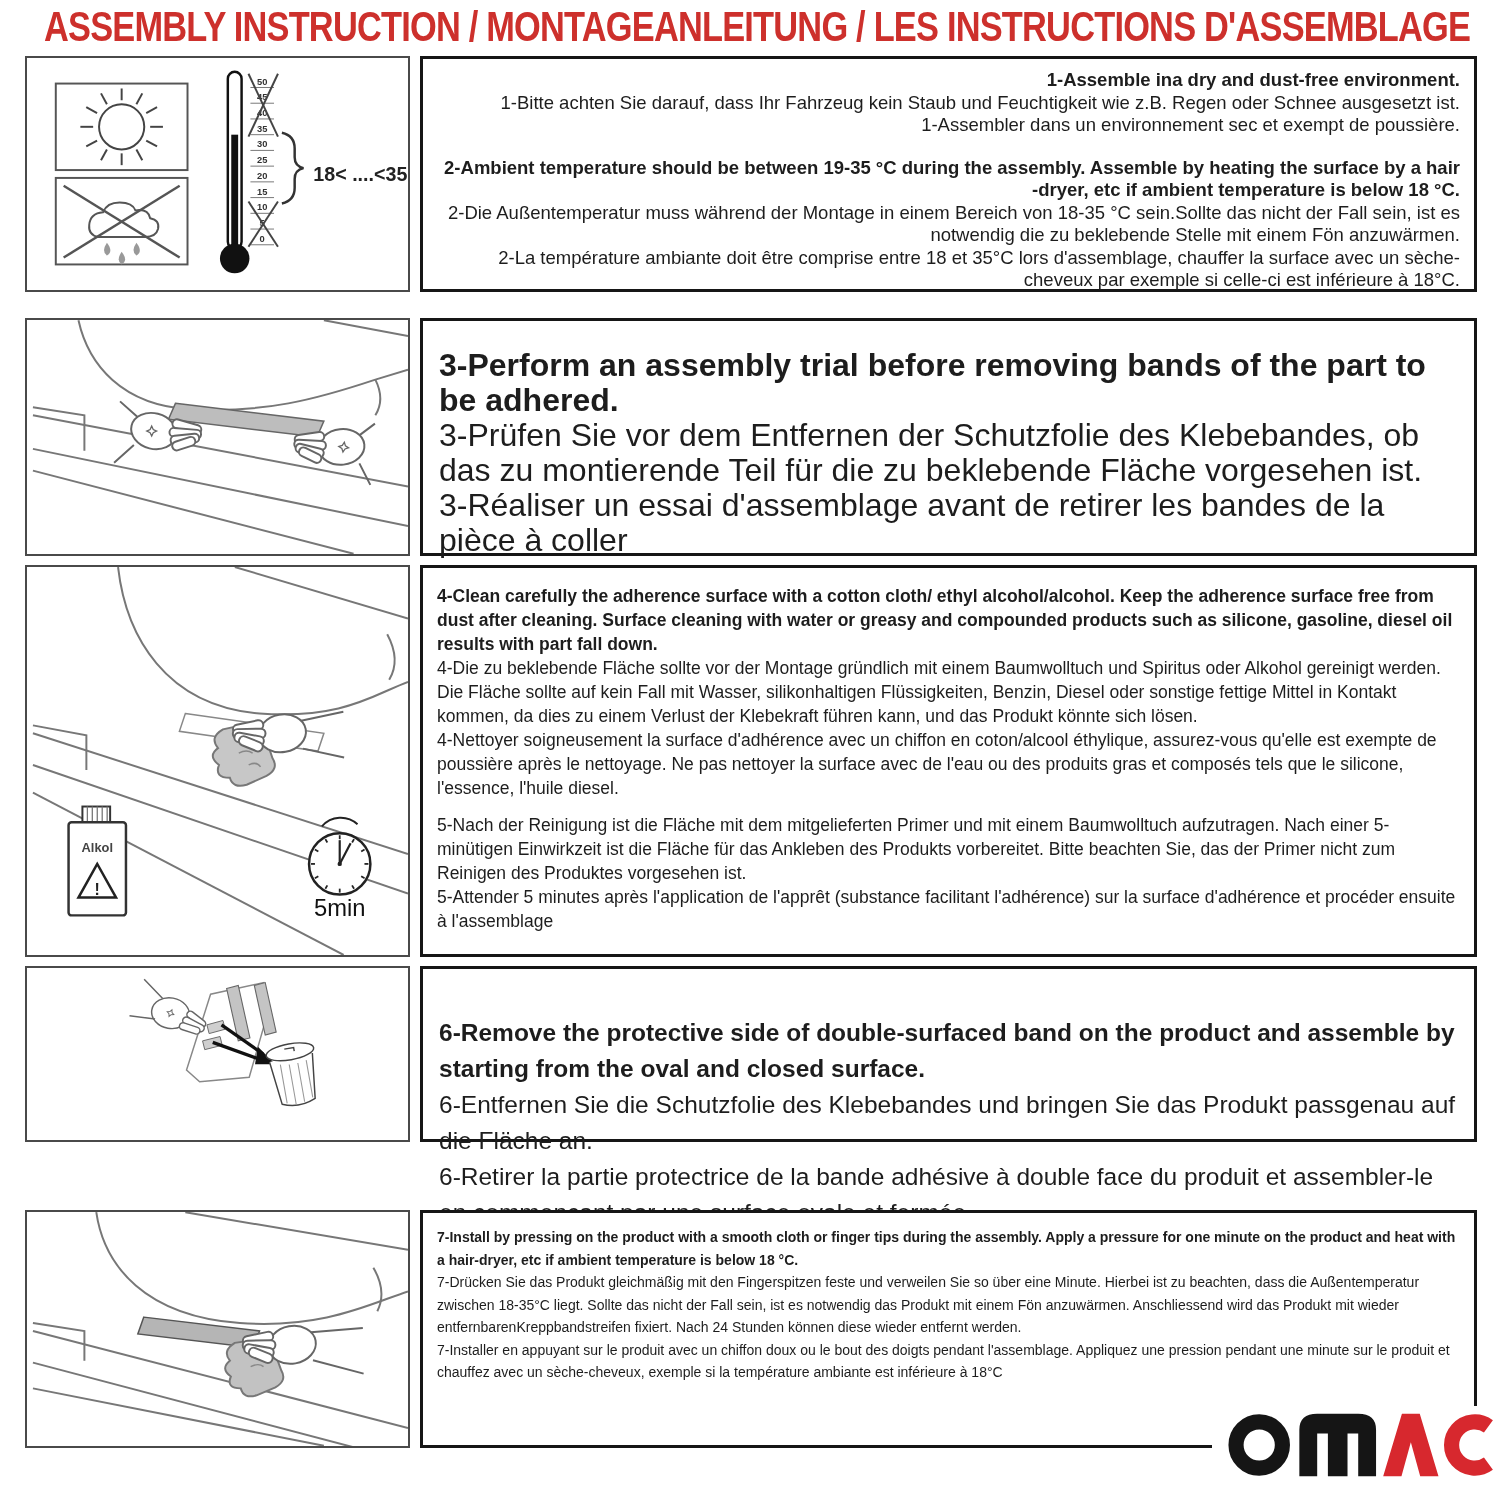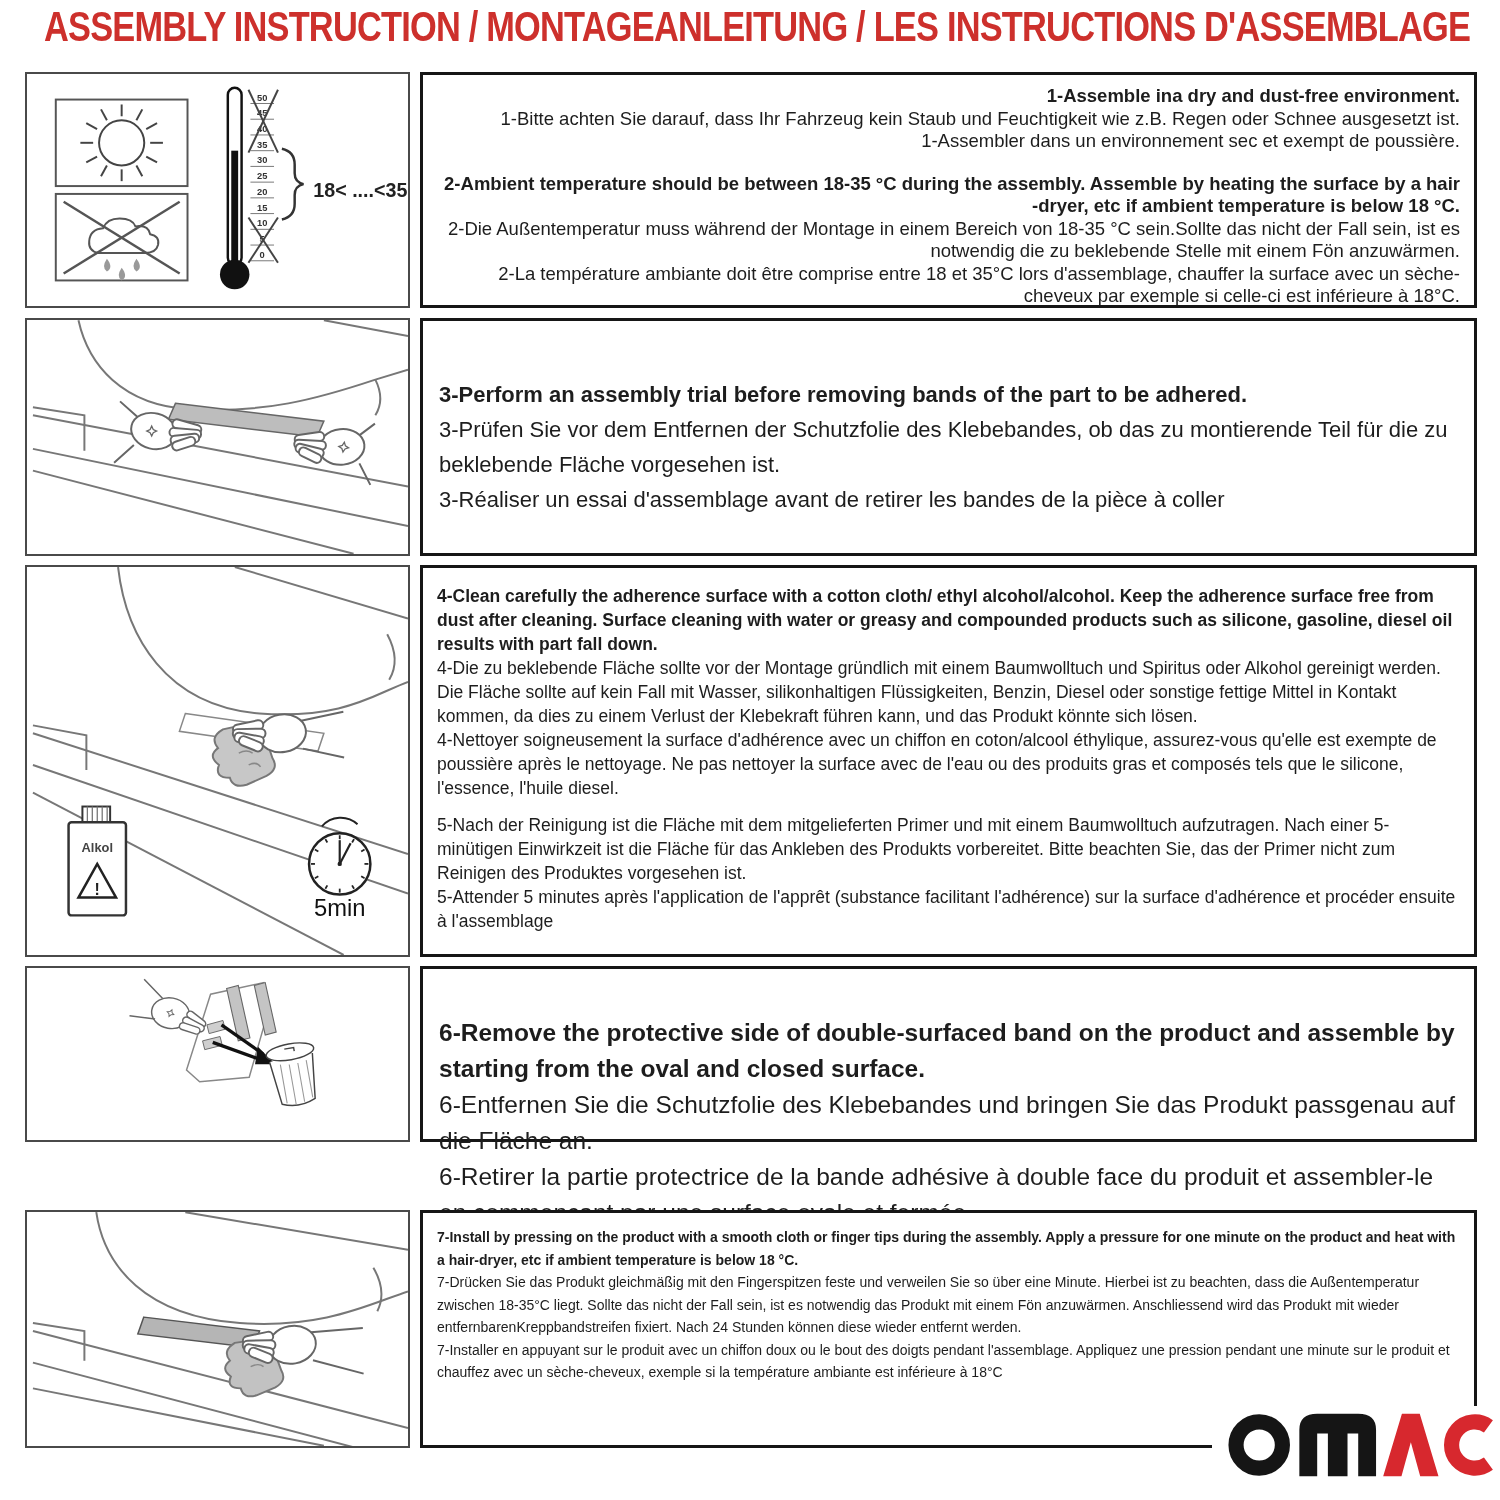--- a/index.html
+++ b/index.html
@@ -16,30 +16,30 @@
     transform:scaleX(.80);transform-origin:left center;
   }
   .figbox{
     position:absolute;left:25px;width:385px;box-sizing:border-box;
     border:2px solid #4a4a4a;background:#fff;
   }
   .textbox{
     position:absolute;left:420px;width:1057px;box-sizing:border-box;
     border:3px solid #161616;background:#fff;padding:10px 14px;
   }
-  .f1,.t1{top:72px;height:236px;}
+  .f1,.t1{top:56px;height:236px;}
   .f2,.t2{top:318px;height:238px;}
   .f3,.t3{top:565px;height:392px;}
   .f4,.t4{top:966px;height:176px;}
   .f5,.t5{top:1210px;height:238px;}
   .para{margin:0;}
   .para.bold{font-weight:bold;}
   .t1{font-size:18.5px;line-height:22.5px;padding-top:10px;text-align:right;}
   .t1 .spacer{height:20px;}
-  .t2{font-size:22px;line-height:35px;padding-top:56px;padding-left:16px;padding-right:8px;}
+  .t2{font-size:32px;line-height:35px;padding-top:27px;padding-left:16px;padding-right:8px;}
   .t3{font-size:17.5px;line-height:24px;padding-top:16px;}
   .t3 .spacer{height:13px;}
   .t4{font-size:24.5px;line-height:36px;padding-top:46px;padding-left:16px;padding-right:8px;}
   .t5{font-size:14px;line-height:22.5px;padding-top:13px;}
   .figbox svg{display:block;width:100%;height:100%;}
   .logo{
     position:absolute;left:1212px;top:1406px;background:#fff;
     padding:6px 0 8px 16px;
   }
   .logo svg{display:block;height:66px;}
@@ -118,21 +118,21 @@
     </g>
     <path d="M258,76 q13,3 13,16 v9 q0,9 9,11 q-9,2 -9,11 v9 q0,13 -13,16" fill="none" stroke="#333" stroke-width="2.5"></path>
     <text x="290" y="125" font-size="20" font-weight="bold" fill="#222">18&lt; ....&lt;35 C</text>
   </svg>
 </div>
 <div class="textbox t1">
     <p class="para bold">1-Assemble ina dry and dust-free environment.</p>
     <p class="para">1-Bitte achten Sie darauf, dass Ihr Fahrzeug kein Staub und Feuchtigkeit wie z.B. Regen oder Schnee ausgesetzt ist.</p>
     <p class="para">1-Assembler dans un environnement sec et exempt de poussière.</p>
     <p class="para spacer"></p>
-    <p class="para bold">2-Ambient temperature should be between 18-35 °C  during the assembly. Assemble by heating the surface by a hair -dryer, etc if ambient temperature is below 18 °C.</p>
+    <p class="para bold">2-Ambient temperature should be between 19-35 °C  during the assembly. Assemble by heating the surface by a hair -dryer, etc if ambient temperature is below 18 °C.</p>
     <p class="para">2-Die Außentemperatur muss während der Montage in einem Bereich von 18-35 °C  sein.Sollte das nicht der Fall sein, ist es notwendig die zu beklebende Stelle mit einem Fön anzuwärmen.</p>
     <p class="para">2-La température ambiante doit être comprise entre 18 et 35°C lors d'assemblage, chauffer la surface avec un sèche-cheveux par exemple si celle-ci est inférieure à 18°C.</p>
   </div>
 
 <div class="figbox f2">
   <svg viewBox="0 0 385 236">
     <g fill="none" stroke="#777" stroke-width="2">
       <path d="M52,0 C62,45 96,86 165,90 C240,94 292,80 352,60 L385,50"></path>
       <path d="M300,0 L385,16"></path>
       <path d="M352,60 q10,20 0,36"></path>

